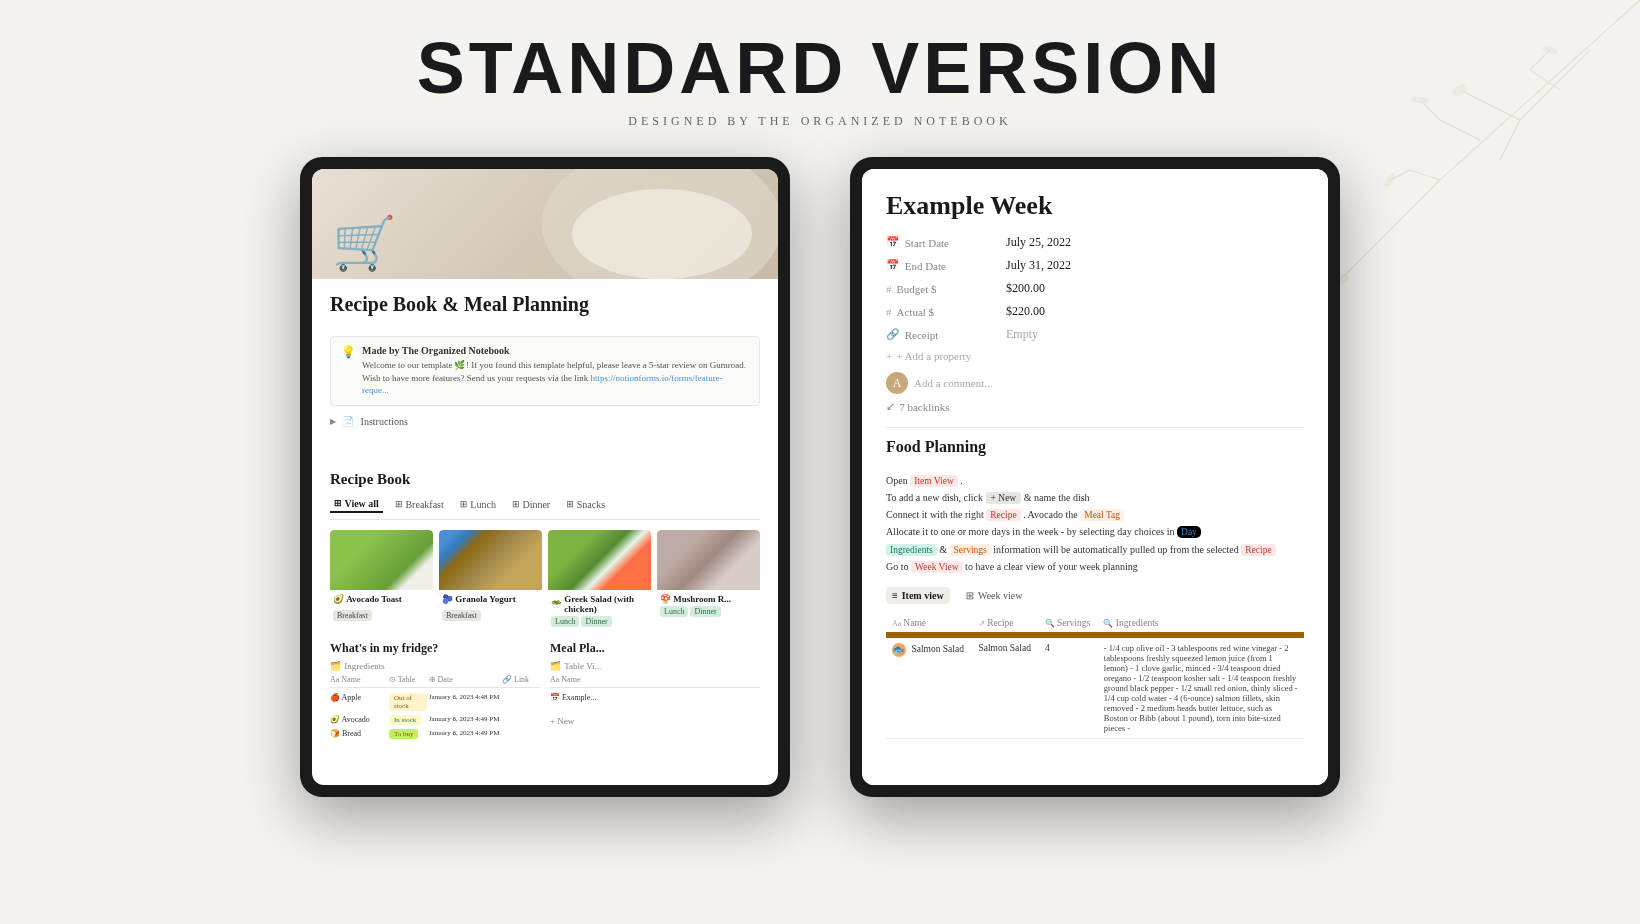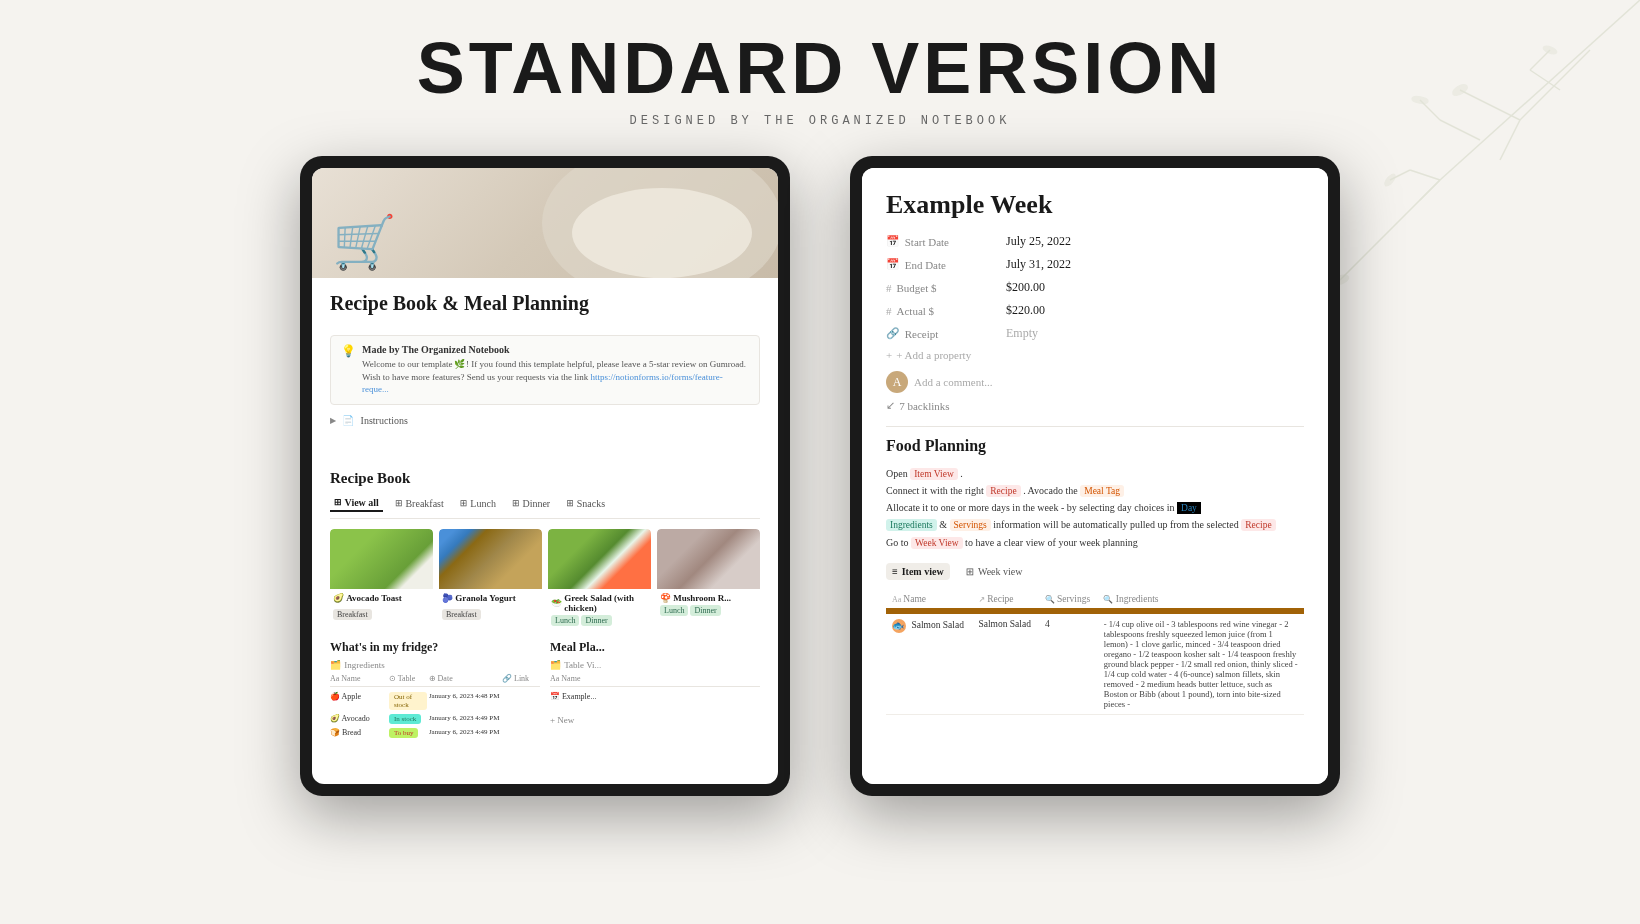--- a/index.html
+++ b/index.html
@@ -46,21 +46,21 @@
       font-family: 'Arial', sans-serif;
       font-weight: 400;
       font-size: 18px;
       letter-spacing: 6px;
       color: #333;
       text-transform: uppercase;
       margin-top: 12px;
     }
 
     .header-designer {
-      font-family: Liberation Mono, monospace;
+      font-family: Liberation Serif, serif;
       font-weight: 400;
       font-size: 12px;
       letter-spacing: 4px;
       color: #666;
       text-transform: uppercase;
       margin-top: 10px;
     }
 
     
     .tablets-container {
@@ -313,21 +313,21 @@
     }
 
     .status-badge {
       display: inline-block;
       border-radius: 3px;
       padding: 1px 5px;
       font-size: 7px;
     }
 
     .status-out { background: #fff3cd; color: #856404; }
-    .status-in { background: #5eead4; color: #1d7a5f; }
+    .status-in { background: #fef9c3; color: #1d7a5f; }
     .status-to-buy { background: #bef264; color: #c0392b; }
 
     
     .right-content {
       padding: 22px 24px;
       background: #fff;
       height: 100%;
       overflow-y: auto;
     }
 
@@ -407,33 +407,33 @@
     .divider {
       border: none;
       border-top: 1px solid #e8e5e0;
       margin: 10px 0;
     }
 
     .food-planning-title {
       font-size: 16px;
       font-weight: 700;
       color: #1a1a1a;
-      margin-bottom: 10px;
+      margin-bottom: 16px;
     }
 
     .instructions-block {
       font-size: 10px;
       line-height: 1.7;
       color: #333;
       margin-bottom: 12px;
     }
 
     .highlight-red { color: #c0392b; font-size: 9.5px; background: #fde8e8; padding: 1px 4px; border-radius: 3px; }
     .highlight-orange { color: #d35400; font-size: 9.5px; background: #fef0e6; padding: 1px 4px; border-radius: 3px; }
-    .highlight-blue { color: #2980b9; font-size: 9.5px; background: #000000; padding: 1px 4px; border-radius: 0; }
+    .highlight-blue { color: #2980b9; font-size: 9.5px; background: #000000; padding: 1px 4px; border-radius: 5px; }
     .highlight-green { color: #1d7a5f; font-size: 9.5px; background: #d1f2eb; padding: 1px 4px; border-radius: 3px; }
     .highlight-new { background: #e8e5e0; padding: 1px 5px; border-radius: 3px; font-size: 9.5px; color: #333; }
 
     .view-tabs {
       display: flex;
       gap: 10px;
       margin-bottom: 10px;
     }
 
     .view-tab {
@@ -796,20 +796,25 @@
 
         <hr class="divider">
 
         <div class="food-planning-title">Food Planning</div>
 
         <div class="instructions-block">
           <div>
             <span>Open </span>
             <span class="highlight-red">Item View</span>
             <span>.</span>
+          </div>
+          <div>
+            <span>To add a new dish, click </span>
+            <span class="highlight-new">+ New</span>
+            <span> &amp; name the dish</span>
           </div>
           <div>
             <span>Connect it with the right </span>
             <span class="highlight-red">Recipe</span>
             <span>. Avocado the </span>
             <span class="highlight-orange">Meal Tag</span>
           </div>
           <div>
             <span>Allocate it to one or more days in the week - by selecting day choices in </span>
             <span class="highlight-blue">Day</span>

